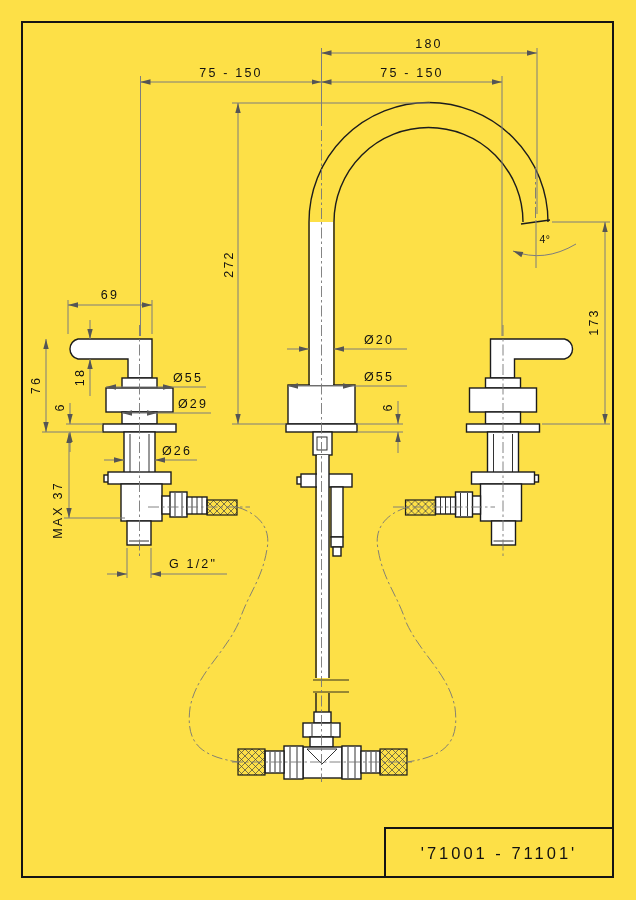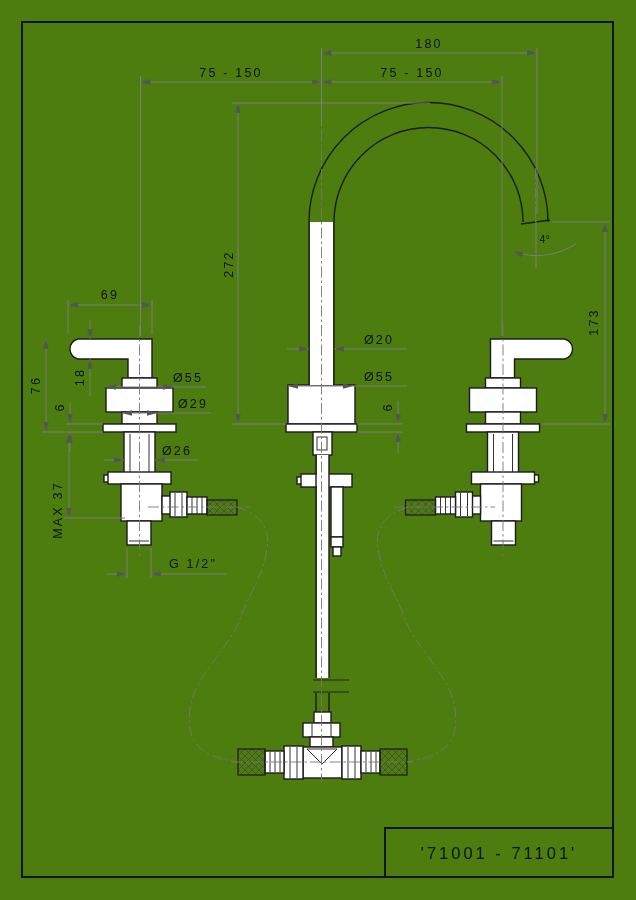--- a/index.html
+++ b/index.html
@@ -1,16 +1,16 @@
 <!DOCTYPE html>
 <html><head>
 <meta charset="utf-8">
 <style>
   html,body{margin:0;padding:0;background:#fff;}
-  .stage{position:relative;width:636px;height:900px;background:#4d7c0f;overflow:hidden;}
+  .stage{position:relative;width:636px;height:900px;background:#fde047;overflow:hidden;}
   svg{display:block;}
   svg text{font-family:"Liberation Sans",sans-serif;font-size:12.5px;fill:#111;letter-spacing:2.2px;}
   svg text.small{font-size:10.5px;letter-spacing:0.5px;}
   svg text.part{font-size:16.5px;letter-spacing:3px;}
   .obj{fill:#fff;stroke:#1c1c1c;stroke-width:1.4;}
   .objn{fill:none;stroke:#1c1c1c;stroke-width:1.4;}
   .thin{fill:none;stroke:#1c1c1c;stroke-width:0.9;}
   .wfill{fill:#fff;stroke:none;}
   .dim{fill:none;stroke:#7d7d7d;stroke-width:1;}
   .cl{fill:none;stroke:#767676;stroke-width:0.9;stroke-dasharray:11 3 2.5 3;}

